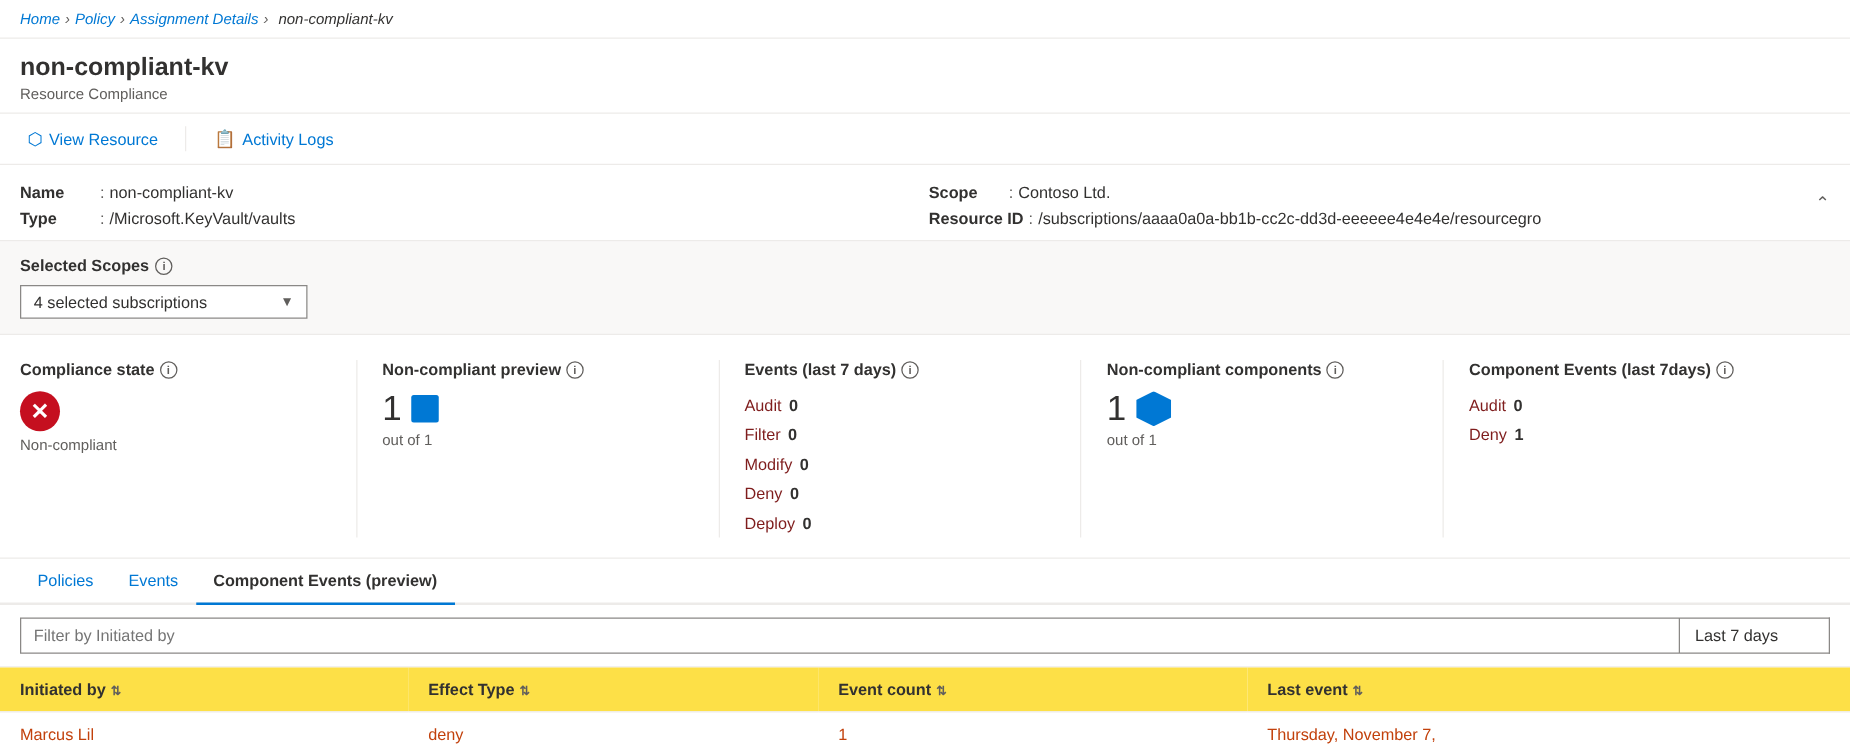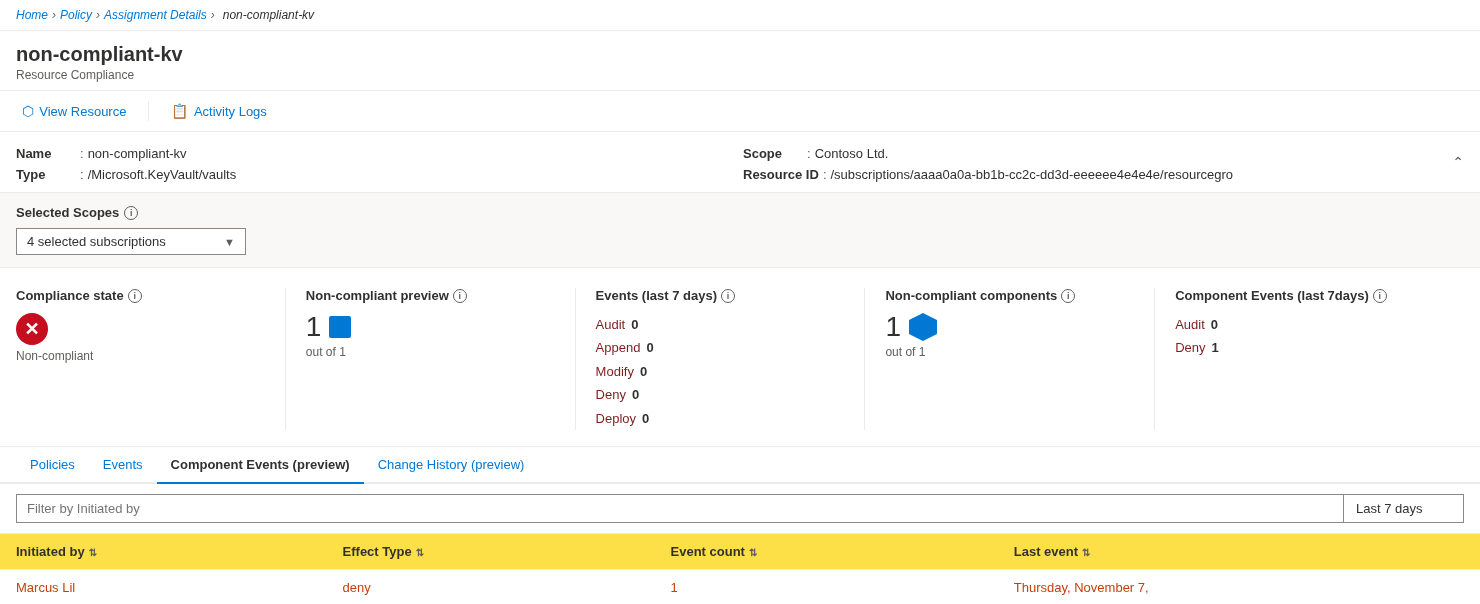--- a/index.html
+++ b/index.html
@@ -268,21 +268,21 @@
     <div class="stat-header">
       <span>Events (last 7 days)</span>
       <span class="info-icon">i</span>
     </div>
     <div class="events-list" id="events-list">
         <div class="evt-row">
           <span class="evt-label">Audit</span>
           <span class="evt-value"> 0</span>
         </div>
         <div class="evt-row">
-          <span class="evt-label">Append</span>
+          <span class="evt-label">Filter</span>
           <span class="evt-value"> 0</span>
         </div>
         <div class="evt-row">
           <span class="evt-label">Modify</span>
           <span class="evt-value"> 0</span>
         </div>
         <div class="evt-row">
           <span class="evt-label">Deny</span>
           <span class="evt-value"> 0</span>
         </div>
@@ -321,21 +321,20 @@
         </div>
       </div>
   </div>
 
 </div>
 
 <div class="tabs-row" id="tabs-row">
     <div class="tab-item">Policies</div>
     <div class="tab-item">Events</div>
     <div class="tab-item active">Component Events (preview)</div>
-    <div class="tab-item">Change History (preview)</div>
   </div>
 
 <div class="filter-bar">
   <input class="filter-input" type="text" placeholder="Filter by Initiated by" style="">
   <div class="filter-dropdown">
     <span>Last 7 days</span>
   </div>
 </div>
 
 <table class="data-table" id="data-table">

